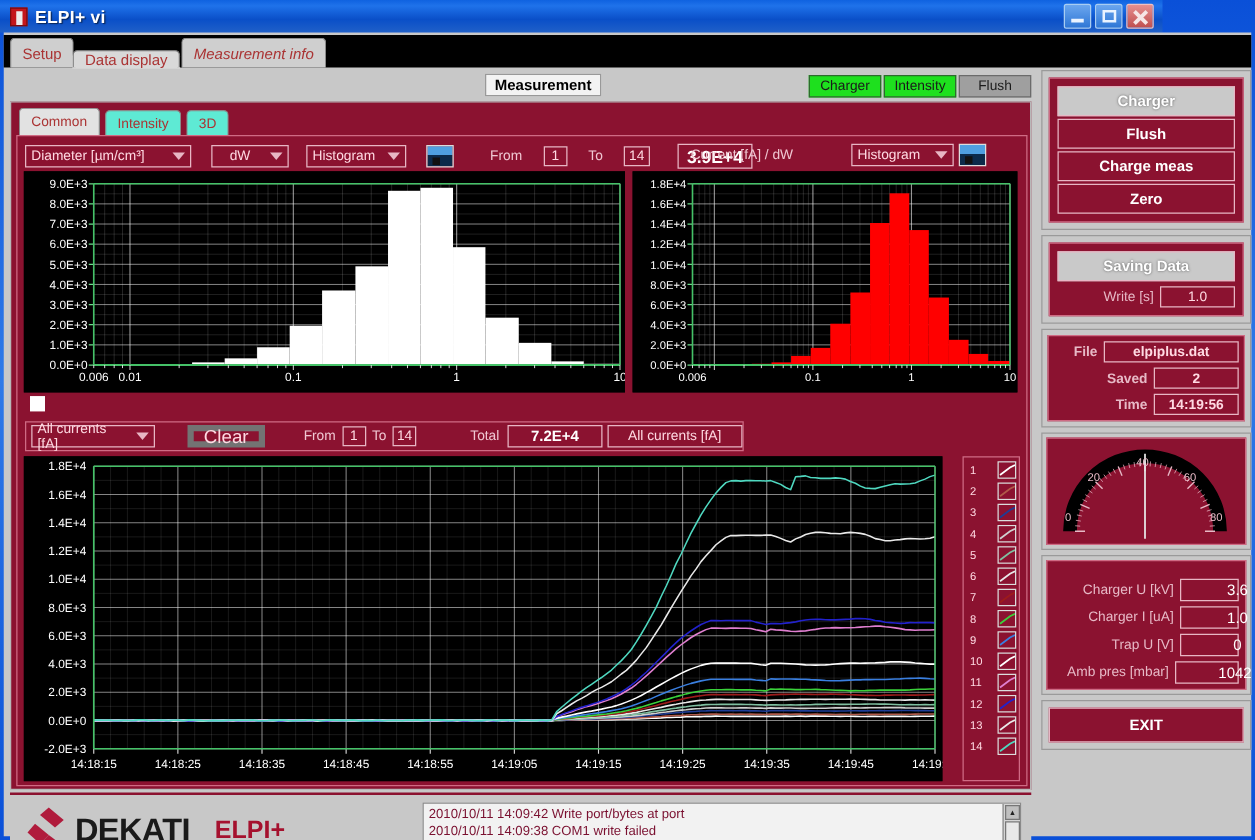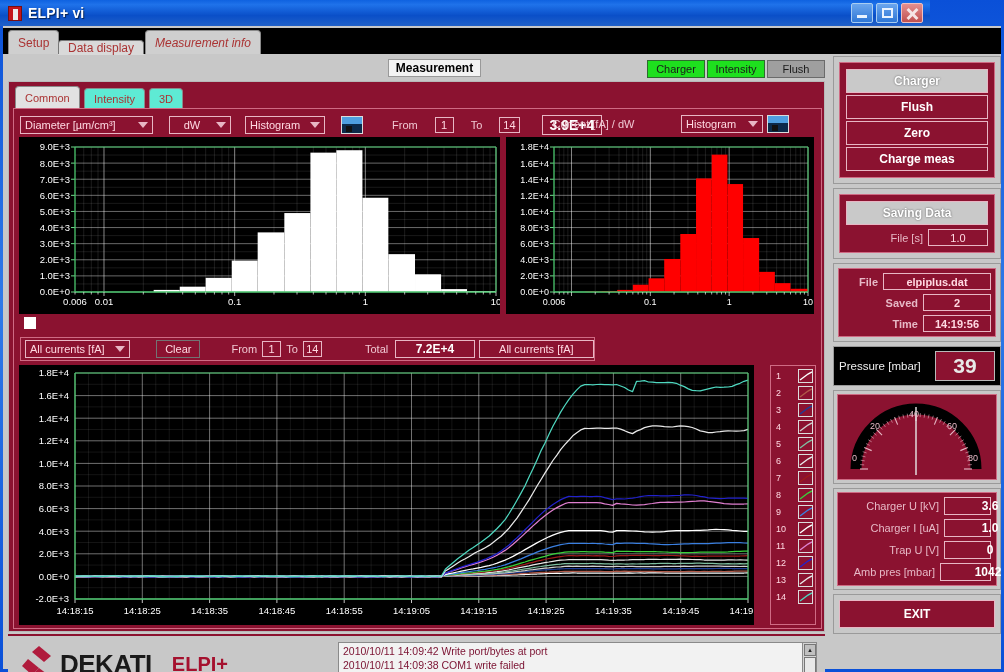--- a/index.html
+++ b/index.html
@@ -78,21 +78,21 @@
   .caret { margin-left:6px; width:0;height:0;border-left:5px solid transparent;
     border-right:5px solid transparent;border-top:6px solid #e8b6c4; }
   .lbl { font-size:11px; color:#f0c7d2; padding:0 5px; }
   .numbox { height:16px; min-width:19px; border:1px solid #e8b6c4; font-size:11px;
     color:#ffd9e2; display:flex; align-items:center; justify-content:center; padding:0 3px;}
   .bigval { height:20px; border:1px solid #e8b6c4; font-size:14px; font-weight:bold;
     color:#ffffff; display:flex; align-items:center; justify-content:center; padding:0 7px; }
   .imgbtn { width:22px; height:18px; border:1px solid #dcdcdc;
     background:linear-gradient(180deg,#4f9fe0 0%,#4f9fe0 45%,#0c2a4a 46%,#0c2a4a 100%); }
   .imgbtn:after{content:"";display:block;margin:9px 0 0 4px;width:6px;height:6px;background:#111;}
-  .btnlite { height:18px; border:1px solid #737373; font-size:11px; color:#ffd9e2;
+  .btnlite { height:18px; border:5px solid #737373; font-size:15px; color:#ffd9e2;
     display:flex;align-items:center;justify-content:center;padding:0 8px; }
 
   
   .chartbox { position:absolute; background:#000; }
   .legendsq { position:absolute; width:12px; height:12px; background:#fff; border:1px solid #fff; }
 
   
   #tlegend { position:absolute; right:3px; top:3px; width:46px; bottom:3px;
     background:#8b1230; border:1px solid #cf6b84; padding:2px; }
   .lgrow { display:flex; align-items:center; height:16.4px; margin-bottom:0.6px; }
@@ -105,21 +105,21 @@
   .sgroup { background:#c8c8c8; border:1px solid #9a9a9a; margin-bottom:4px; padding:5px; }
   .sinner { background:#8b1230; border:1px solid #cf6b84; padding:6px; }
   .sbtn { height:24px; border:1px solid #e8b6c4; font-size:12px; font-weight:bold;
     color:#fff; display:flex; align-items:center; justify-content:center;
     background:#8b1230; }
   .sbtn.hl { background:#c9c9c9; color:#fff; text-shadow:0 0 2px #555; }
   .row { display:flex; align-items:center; justify-content:flex-end; gap:5px; margin-top:4px; }
   .rlbl { font-size:11px; color:#e7b9c6; }
   .rval { border:1px solid #e8b6c4; font-size:11px; color:#ffd9e2; height:17px;
     display:flex; align-items:center; justify-content:center; }
-  .rvalb { border:1px solid #e8b6c4; font-size:12px; font-weight:bold; color:#fff; height:18px;
+  .rvalb { border:1px solid #e8b6c4; font-size:12px; font-weight:normal; color:#fff; height:18px;
     display:flex; align-items:center; justify-content:center;padding-left:45px; }
 
   #pressbox { background:#000; border:1px solid #9a9a9a; padding:4px 5px; margin-bottom:4px; }
   #pressval { border:1px solid #b9b9b9; background:#8b1230; color:#e8e8e8;
     font-size:21px; font-weight:bold; width:60px; height:30px;
     display:flex; align-items:center; justify-content:center; }
 
   #gauge { background:#8b1230; border:1px solid #cf6b84; height:86px; position:relative; }
   #exitbtn { height:28px; border:1px solid #e8b6c4; background:#8b1230; color:#fff;
     font-size:12px; font-weight:bold; display:flex; align-items:center; justify-content:center; }
@@ -777,30 +777,30 @@
 
       </div>
     </div>
 
     <div id="side">
 
       <div class="sgroup">
         <div class="sinner">
           <div class="sbtn hl">Charger</div>
           <div class="sbtn" style="margin-top:2px;">Flush</div>
+          <div class="sbtn" style="margin-top:2px;">Charge meas</div>
           <div class="sbtn" style="margin-top:2px;">Zero</div>
-          <div class="sbtn" style="margin-top:2px;">Charge meas</div>
         </div>
       </div>
 
       <div class="sgroup">
         <div class="sinner">
           <div class="sbtn hl">Saving Data</div>
           <div class="row">
-            <span class="rlbl">File [s]</span>
+            <span class="rlbl">Write [s]</span>
             <div class="rval" style="width:60px;">1.0</div>
           </div>
         </div>
       </div>
 
       <div class="sgroup" style="padding:4px;">
         <div class="sinner" style="padding:4px;font-weight:bold;">
           <div class="row" style="margin-top:0;">
             <span class="rlbl">File</span>
             <div class="rval" style="width:108px;">elpiplus.dat</div>
@@ -809,26 +809,20 @@
             <span class="rlbl">Saved</span>
             <div class="rval" style="width:68px;">2</div>
           </div>
           <div class="row">
             <span class="rlbl">Time</span>
             <div class="rval" style="width:68px;">14:19:56</div>
           </div>
         </div>
       </div>
 
-      <div id="pressbox">
-        <div style="display:flex; align-items:center; justify-content:space-between;">
-          <span style="color:#eee; font-size:11.5px;">Pressure [mbar]</span>
-          <div id="pressval">39</div>
-        </div>
-      </div>
 
       <div class="sgroup" style="padding:3px; margin-bottom:4px;">
         <div id="gauge">
           <svg width="156" height="84" viewBox="0 0 156 84">
             <path d="M 18 74 A 60 60 0 0 1 138 74" fill="none" stroke="#000" stroke-width="11"></path>
             <g id="gauge-ticks">
                 <line x1="30" y1="74" x2="22" y2="74" stroke="#e7b9c6" stroke-width="1.1"></line>
                 <line x1="26.160298645877347" y1="69.92012702215206" x2="22.172629310944835" y2="69.60629063924068" stroke="#e7b9c6" stroke-width="0.6"></line>
                 <line x1="26.64020628905284" y1="65.865407817908" x2="22.68945292667229" y2="65.23966995774707" stroke="#e7b9c6" stroke-width="0.6"></line>
                 <line x1="27.43676413932082" y1="61.860841079492914" x2="23.547284457730115" y2="60.92705962406929" stroke="#e7b9c6" stroke-width="0.6"></line>
@@ -875,21 +869,21 @@
             <text x="32" y="34" fill="#e7b9c6" font-size="9" font-family="Liberation Sans">20</text>
             <text x="71" y="22" fill="#e7b9c6" font-size="9" font-family="Liberation Sans">40</text>
             <text x="109" y="34" fill="#e7b9c6" font-size="9" font-family="Liberation Sans">60</text>
             <text x="130" y="66" fill="#e7b9c6" font-size="9" font-family="Liberation Sans">80</text>
           </svg>
         </div>
       </div>
 
       <div class="sgroup" style="padding:3px; margin-bottom:4px;">
         <div class="sinner" style="padding:4px 5px;">
-          <div class="row" style="margin-top:0;">
+          <div class="row" style="margin-top:10px;">
             <span class="rlbl">Charger U [kV]</span>
             <div class="rvalb" style="width:44px;">3.6</div>
           </div>
           <div class="row">
             <span class="rlbl">Charger I [uA]</span>
             <div class="rvalb" style="width:44px;">1.0</div>
           </div>
           <div class="row">
             <span class="rlbl">Trap U [V]</span>
             <div class="rvalb" style="width:44px;">0</div>

